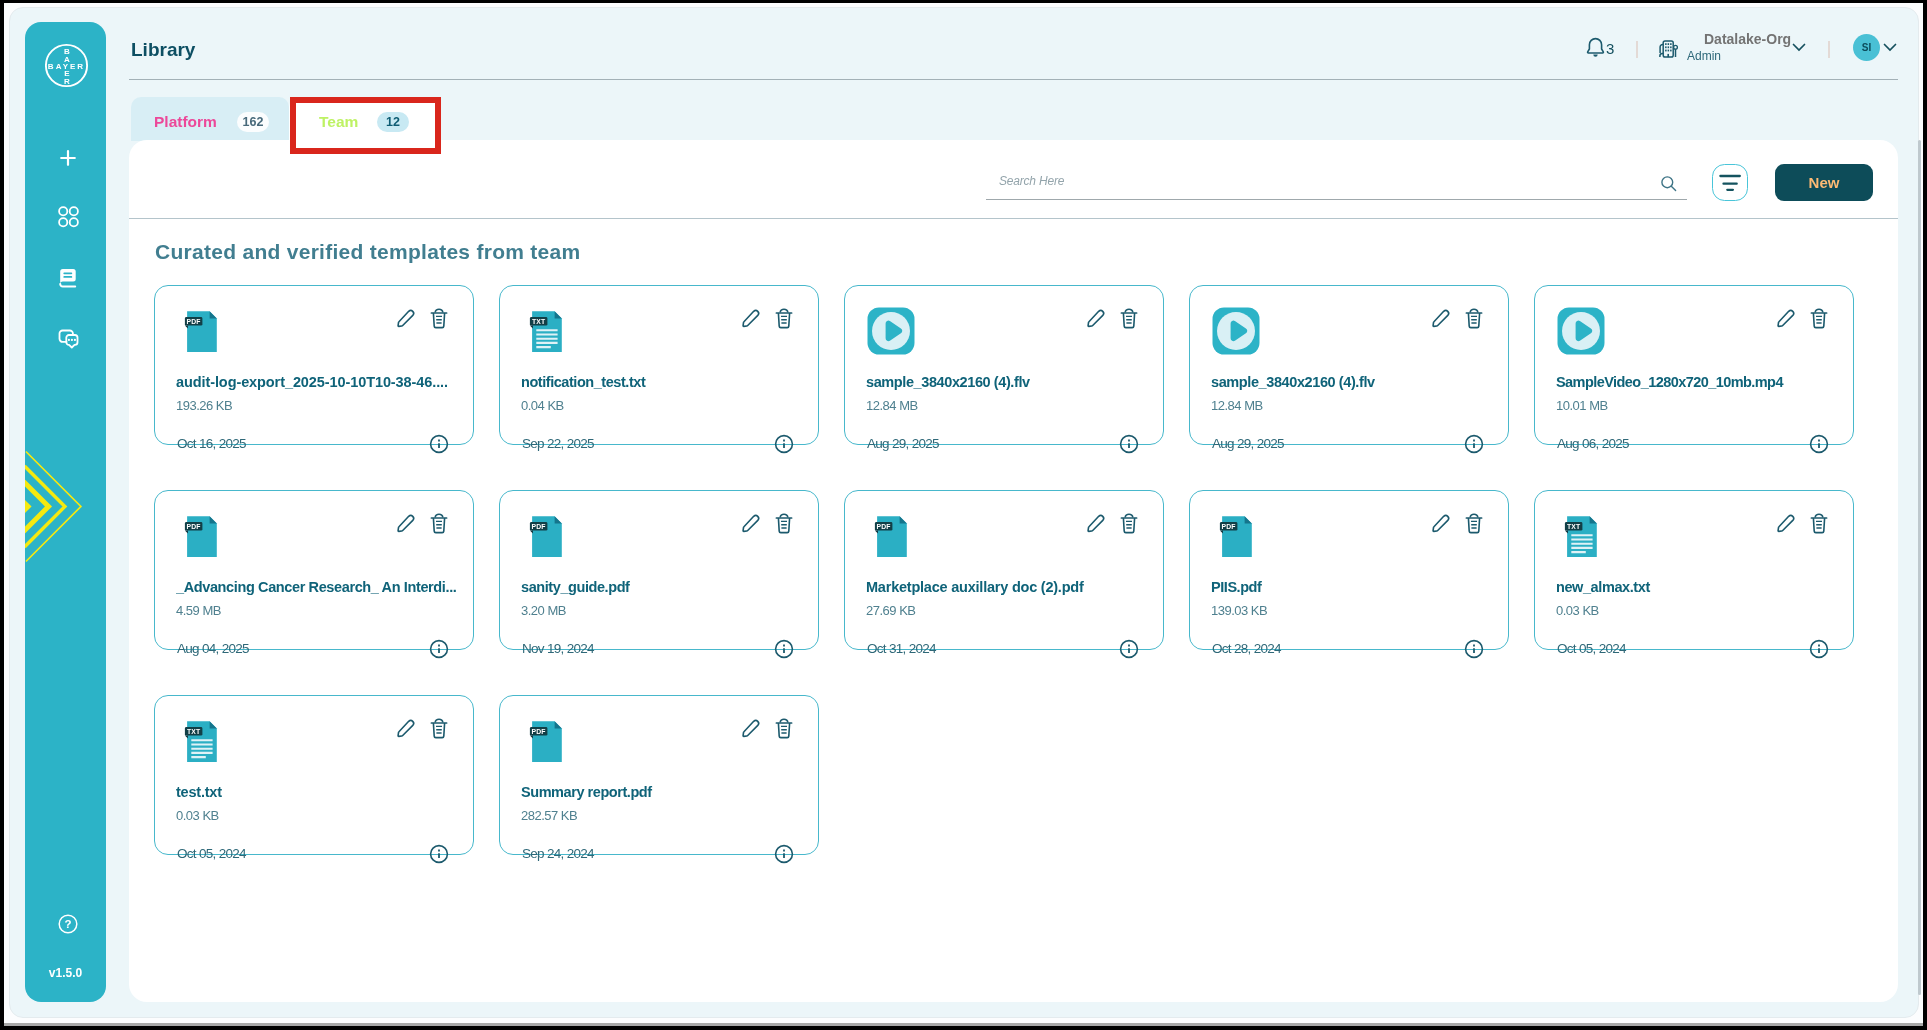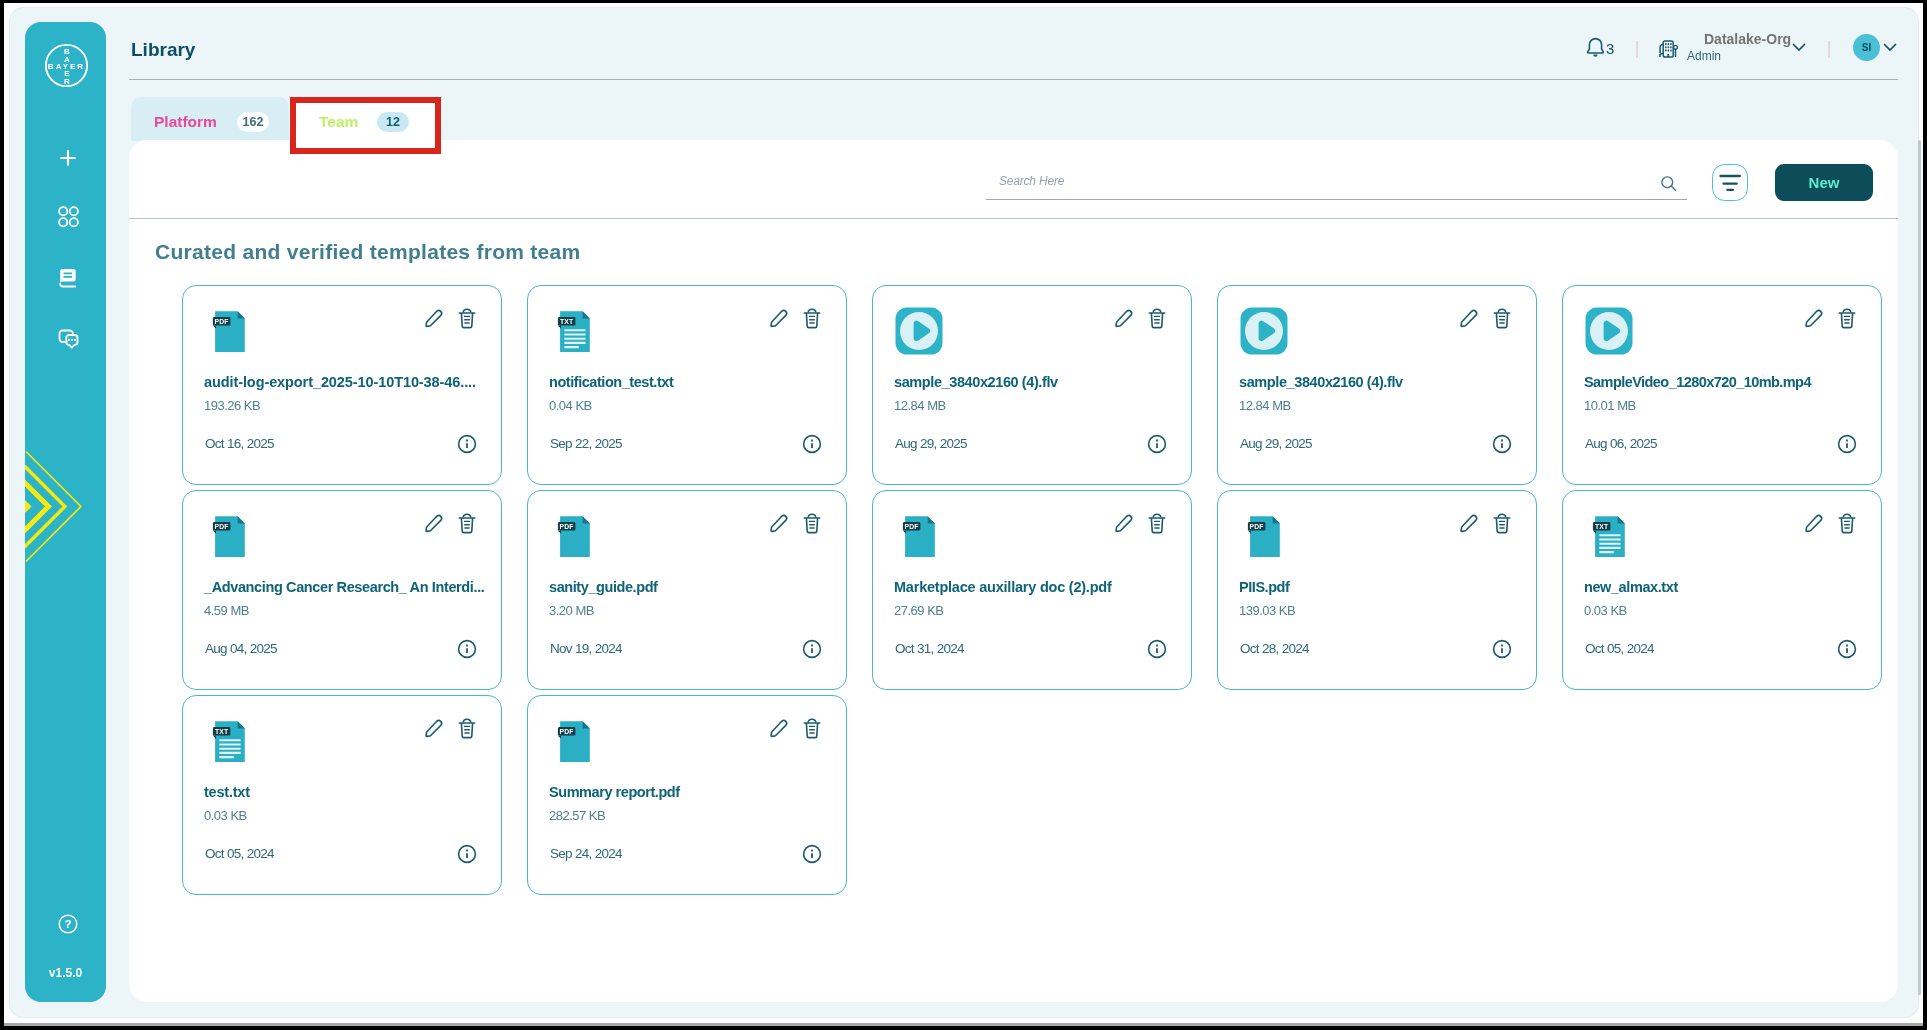--- a/index.html
+++ b/index.html
@@ -18,25 +18,25 @@
   .tab-platform { position:absolute; left:131px; top:97px; width:158px; height:44px; background:#d8eef5; border-radius:10px 10px 0 0; }
   .tab-team { position:absolute; left:289px; top:97px; width:147px; height:44px; background:#ffffff; border-radius:10px 10px 0 0; }
   .redbox { position:absolute; left:290px; top:97px; width:151px; height:57px; border:6px solid #d9261c; }
   .tabtext { position:absolute; font-size:15.5px; font-weight:bold; }
   .pill { position:absolute; border-radius:10px; font-size:12.5px; font-weight:bold; text-align:center; width:32px; height:20px; line-height:20px; }
 
   .panel { position:absolute; left:129px; top:140px; width:1769px; height:862px; background:#ffffff; border-radius:18px; }
   .search-ph { position:absolute; left:999px; top:174px; font-size:12px; font-style:italic; color:#93a4ab; letter-spacing:-0.2px; }
   .searchline { position:absolute; left:986px; top:199px; width:701px; height:1px; background:#9fa8ac; }
   .filterbtn { position:absolute; left:1712px; top:164px; width:36px; height:37px; border:1.6px solid #49c5d9; border-radius:12.5px; background:#fff; }
-  .newbtn { position:absolute; left:1775px; top:164px; width:98px; height:37px; background:#0d4c59; border-radius:9px; color:#5eead4; font-size:15px; font-weight:bold; text-align:center; line-height:37px; }
+  .newbtn { position:absolute; left:1775px; top:164px; width:98px; height:37px; background:#0d4c59; border-radius:9px; color:#fdba74; font-size:15px; font-weight:bold; text-align:center; line-height:37px; }
   .row-div { position:absolute; left:129px; top:218px; width:1769px; height:1px; background:#b4c4cb; }
   .sect-h { position:absolute; left:155px; top:240px; font-size:21px; font-weight:bold; color:#417e90; letter-spacing:0.28px; }
 
-  .card { position:absolute; width:320px; height:200px; background:#fff; border:1.2px solid #47b8cc; border-radius:14px;margin-left:28px; }
+  .card { position:absolute; width:320px; height:160px; background:#fff; border:1.2px solid #47b8cc; border-radius:14px; }
   .card .title { position:absolute; left:21px; top:88px; width:284px; font-size:14.5px; font-weight:bold; color:#0f6379; white-space:nowrap; overflow:hidden; }
   .card .size { position:absolute; left:21px; top:112px; font-size:13px; color:#4f808f; letter-spacing:-0.5px; }
   .card .date { position:absolute; left:22px; top:150px; font-size:13.5px; color:#2e6878; letter-spacing:-0.7px; }
   .scrollbar { position:absolute; left:1918px; top:140px; width:3px; height:855px; background:#bfc9ce; border-radius:2px; }
 </style>
 </head>
 <body>
 <div class="page"></div>
 <div class="graybar"></div>
 <div class="app"></div>

